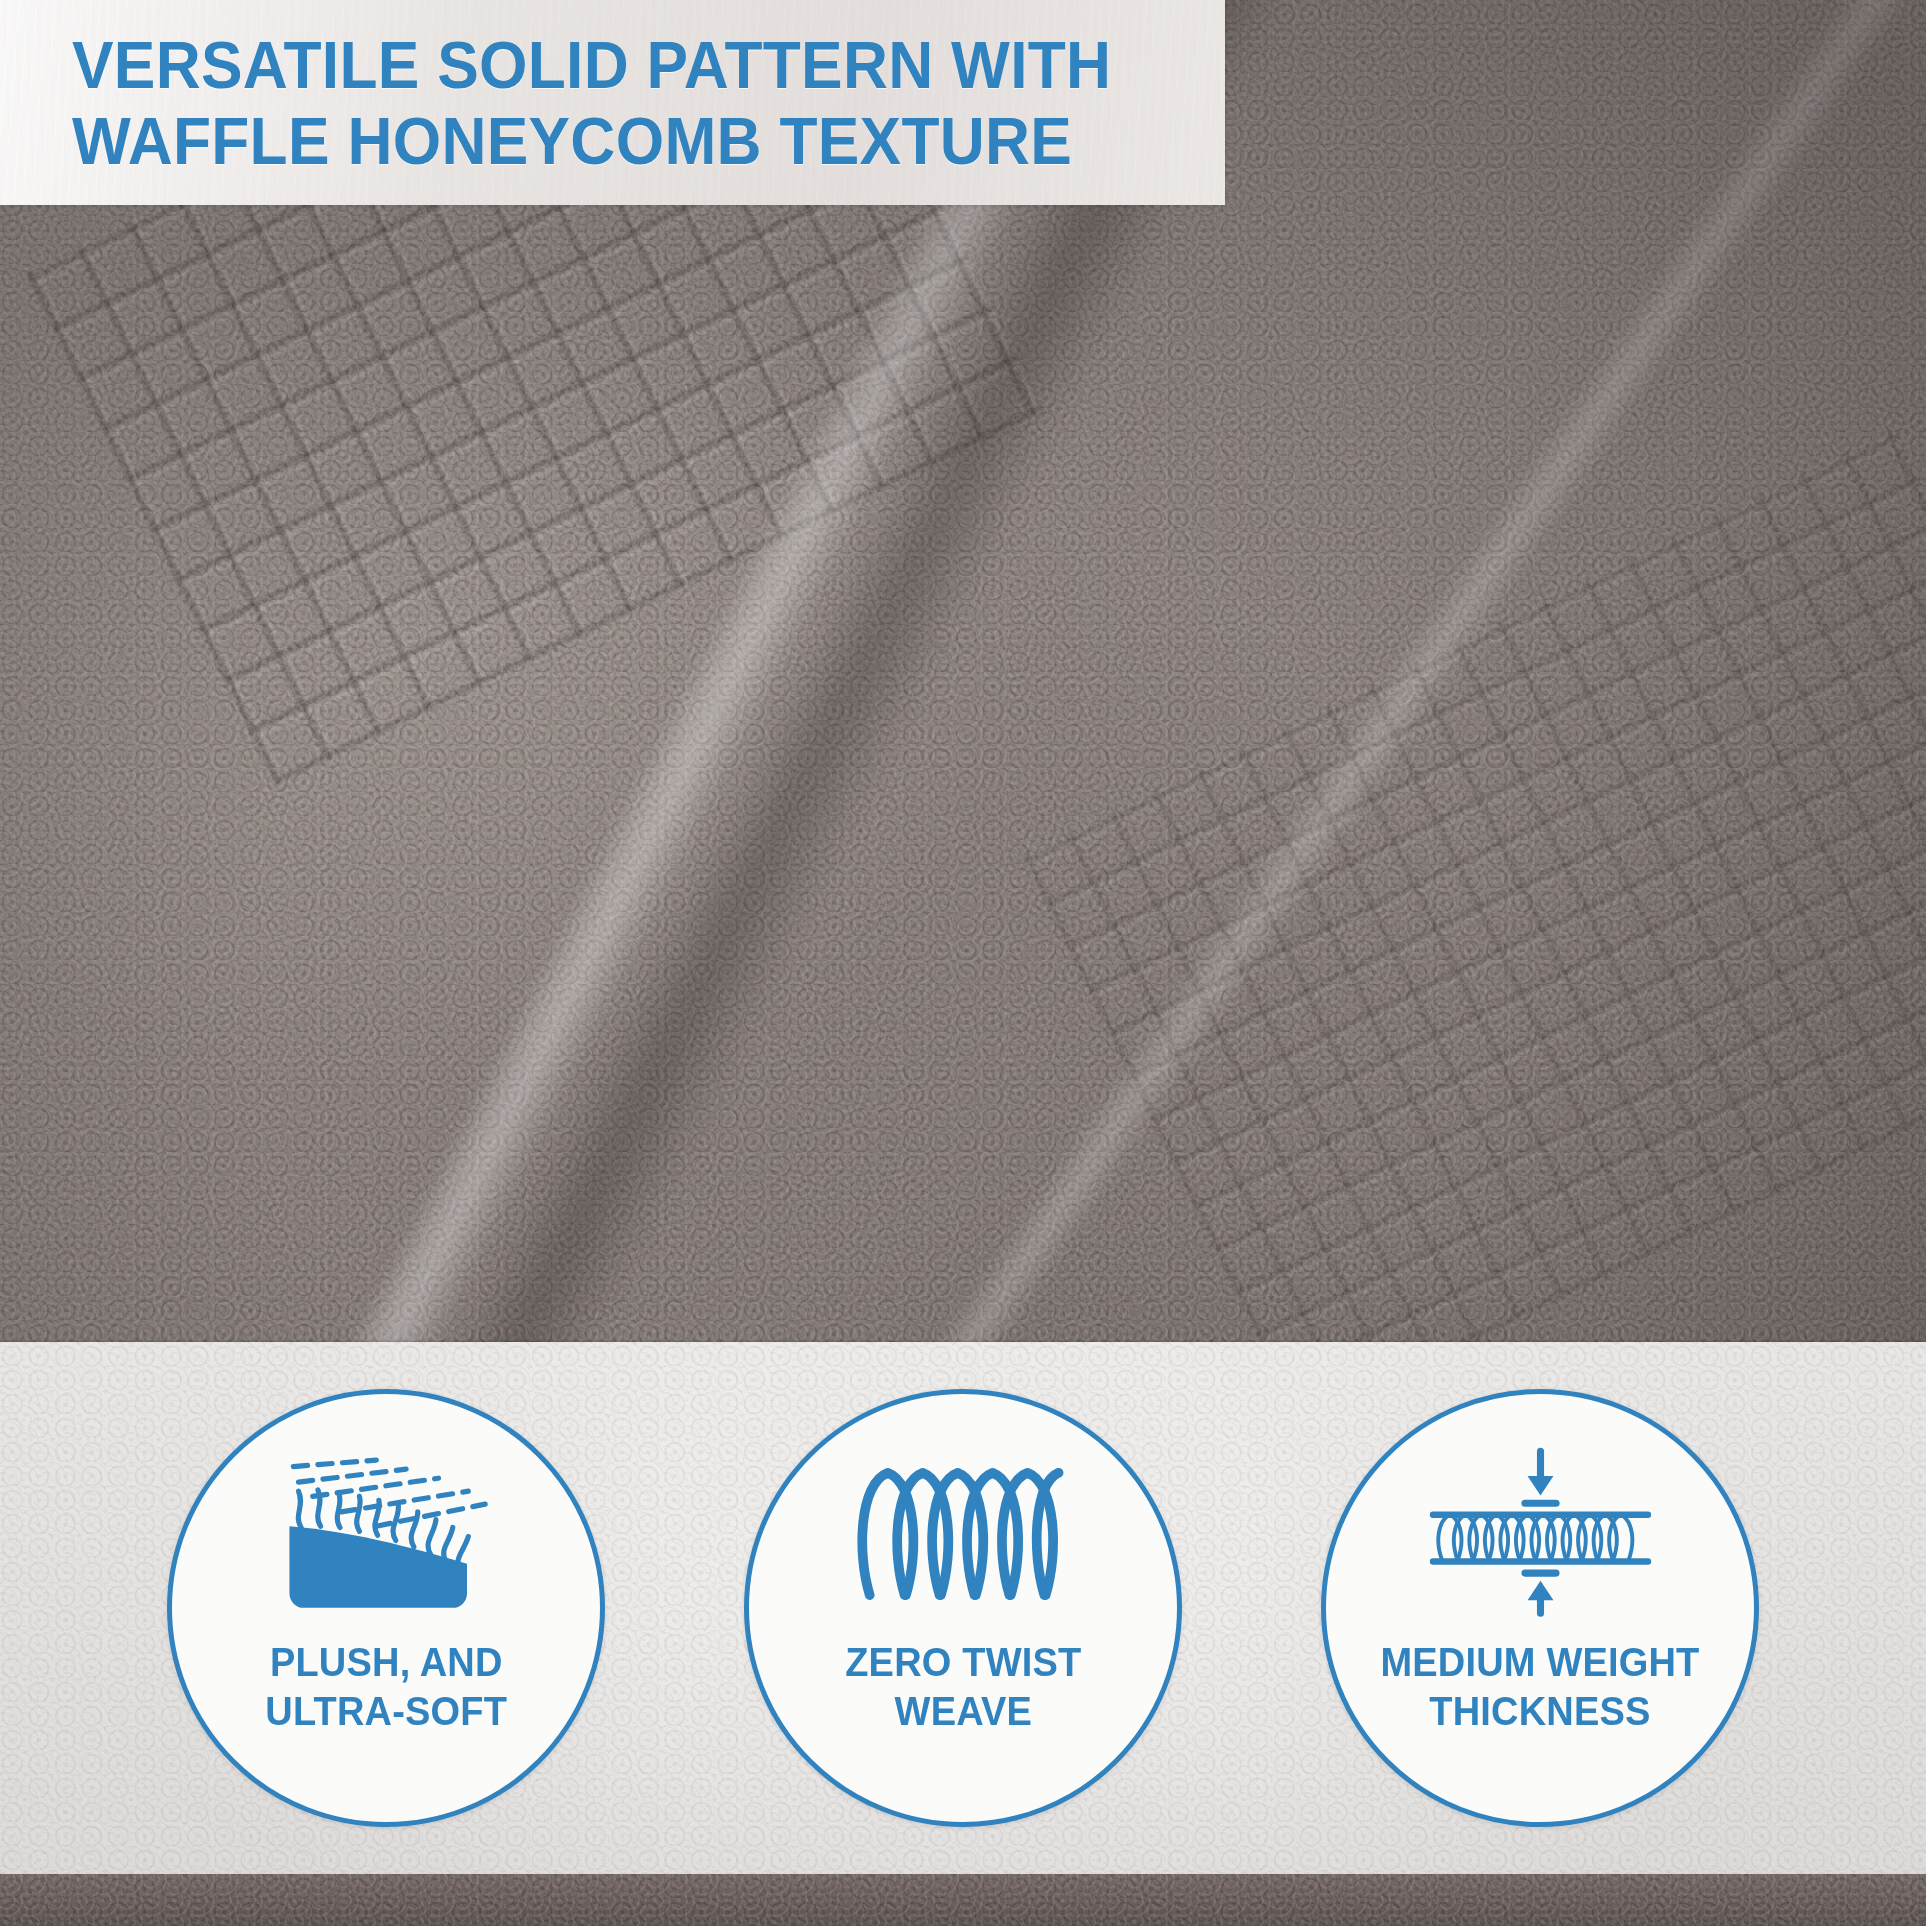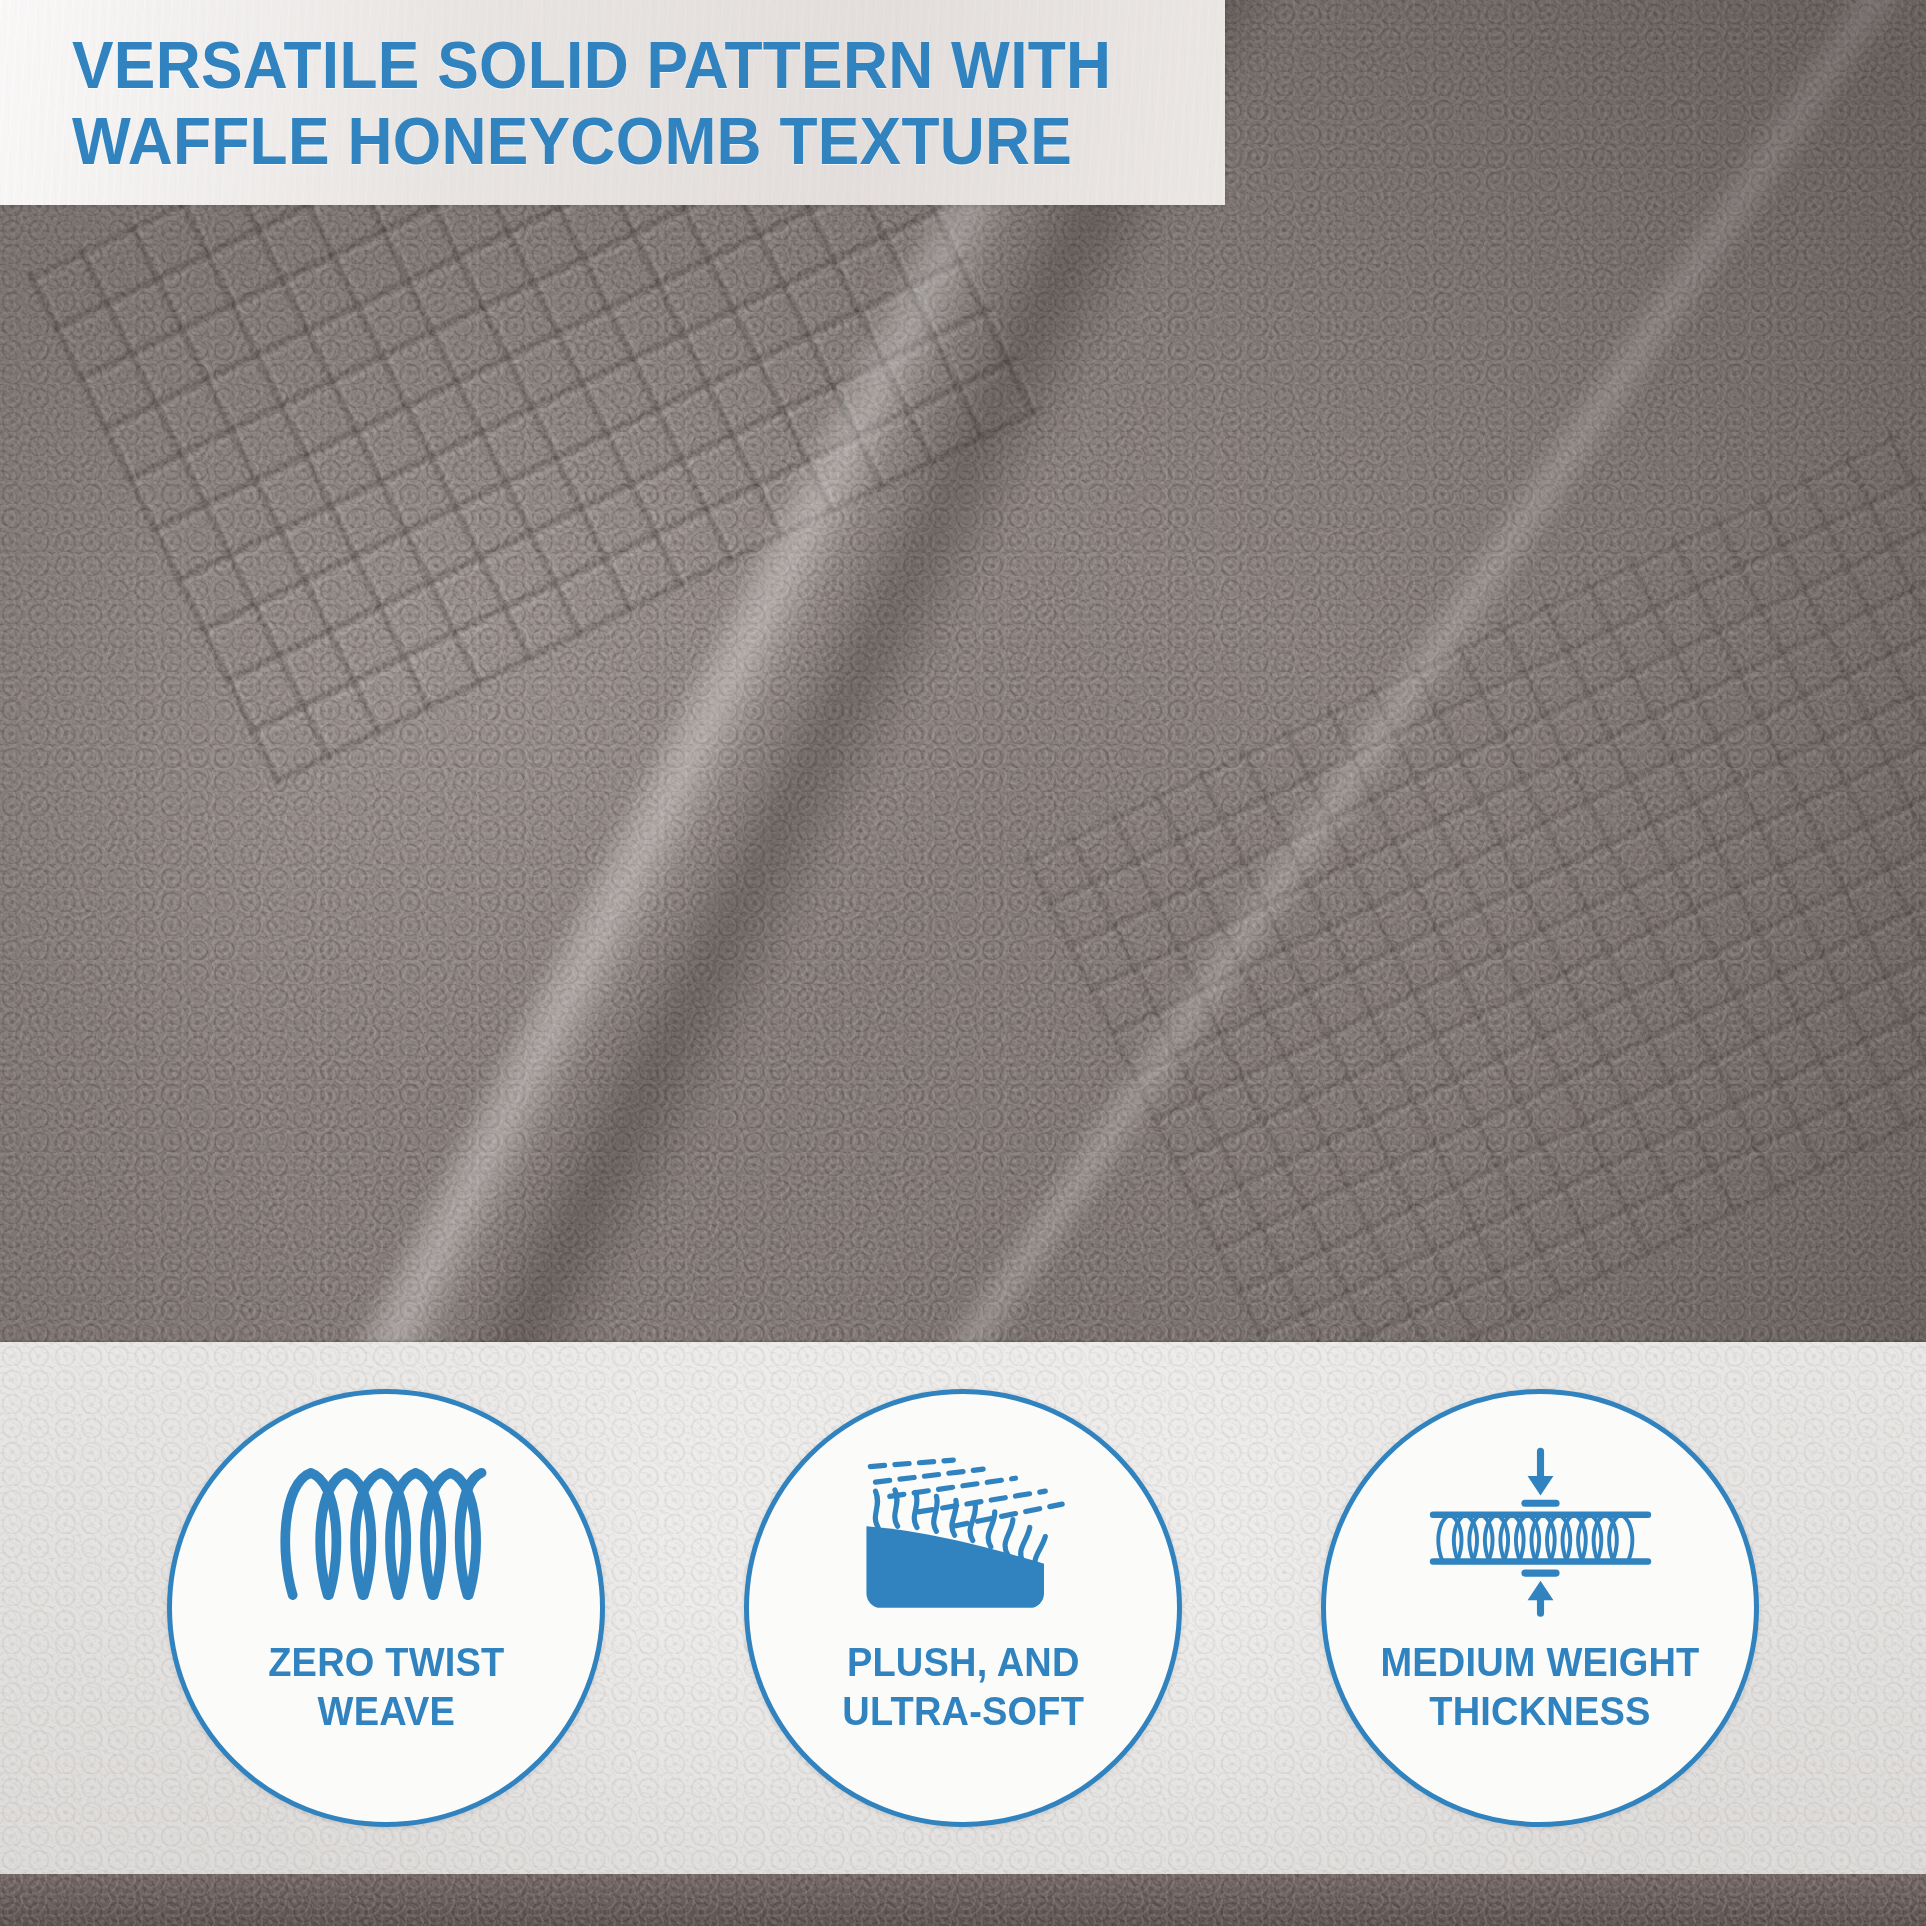--- a/index.html
+++ b/index.html
@@ -264,39 +264,20 @@
   </div>
 
   <div class="feature-panel">
     <div class="pile"></div>
     <div class="panel-veil"></div>
 
     <div class="badges">
 
       <div class="badge">
         <div class="badge-icon">
-          <svg width="227" height="152" viewBox="0 0 350 235" aria-hidden="true">
-            <g fill="none" stroke="#3083bf" stroke-width="15" stroke-linecap="round" stroke-linejoin="round">
-              <path d="M30 215 C 10 150, 14 42, 58 26 C 102 42, 106 150, 86 215"></path>
-              <path d="M84 215 C 64 150, 68 42, 112 26 C 156 42, 160 150, 140 215"></path>
-              <path d="M138 215 C 118 150, 122 42, 166 26 C 210 42, 214 150, 194 215"></path>
-              <path d="M192 215 C 172 150, 176 42, 220 26 C 264 42, 268 150, 248 215"></path>
-              <path d="M246 215 C 226 150, 230 42, 274 26 C 318 42, 322 150, 302 215"></path>
-              <path d="M300 215 C 280 150, 284 42, 322 26"></path>
-            </g>
-          </svg>
-        </div>
-        <div class="badge-label">
-          <span>ZERO TWIST</span>
-          <span class="l2">WEAVE</span>
-        </div>
-      </div>
-
-      <div class="badge">
-        <div class="badge-icon">
           <svg width="214" height="162" viewBox="0 0 330 250" aria-hidden="true">
             <g fill="none" stroke="#3083bf" stroke-width="8" stroke-linecap="round">
 
               <path d="M22 24 L150 14" stroke-dasharray="22 16"></path>
               <path d="M30 48 L196 28" stroke-dasharray="22 16"></path>
               <path d="M52 70 L246 42" stroke-dasharray="22 16"></path>
               <path d="M96 94 L292 62" stroke-dasharray="22 16"></path>
               <path d="M150 116 L318 82" stroke-dasharray="22 16"></path>
 
               <path d="M34 118 C 22 98, 40 86, 30 62"></path>
@@ -311,20 +292,39 @@
               <path d="M280 186 C 268 166, 286 154, 292 132"></path>
             </g>
 
             <path d="M16 116 L16 220 A22 22 0 0 0 38 242 L268 242 A22 22 0 0 0 290 220 L290 174
                      C 230 156, 120 124, 16 116 Z" fill="#3083bf"></path>
           </svg>
         </div>
         <div class="badge-label">
           <span>PLUSH, AND</span>
           <span class="l2">ULTRA-SOFT</span>
+        </div>
+      </div>
+
+      <div class="badge">
+        <div class="badge-icon">
+          <svg width="227" height="152" viewBox="0 0 350 235" aria-hidden="true">
+            <g fill="none" stroke="#3083bf" stroke-width="15" stroke-linecap="round" stroke-linejoin="round">
+              <path d="M30 215 C 10 150, 14 42, 58 26 C 102 42, 106 150, 86 215"></path>
+              <path d="M84 215 C 64 150, 68 42, 112 26 C 156 42, 160 150, 140 215"></path>
+              <path d="M138 215 C 118 150, 122 42, 166 26 C 210 42, 214 150, 194 215"></path>
+              <path d="M192 215 C 172 150, 176 42, 220 26 C 264 42, 268 150, 248 215"></path>
+              <path d="M246 215 C 226 150, 230 42, 274 26 C 318 42, 322 150, 302 215"></path>
+              <path d="M300 215 C 280 150, 284 42, 322 26"></path>
+            </g>
+          </svg>
+        </div>
+        <div class="badge-label">
+          <span>ZERO TWIST</span>
+          <span class="l2">WEAVE</span>
         </div>
       </div>
 
       <div class="badge">
         <div class="badge-icon">
           <svg width="233" height="172" viewBox="0 0 360 265" aria-hidden="true">
             <g stroke="#3083bf" fill="none" stroke-linecap="round">
 
               <path d="M180 8 L180 58" stroke-width="11"></path>
               <path d="M180 76 L160 46 L200 46 Z" fill="#3083bf" stroke="none"></path>

